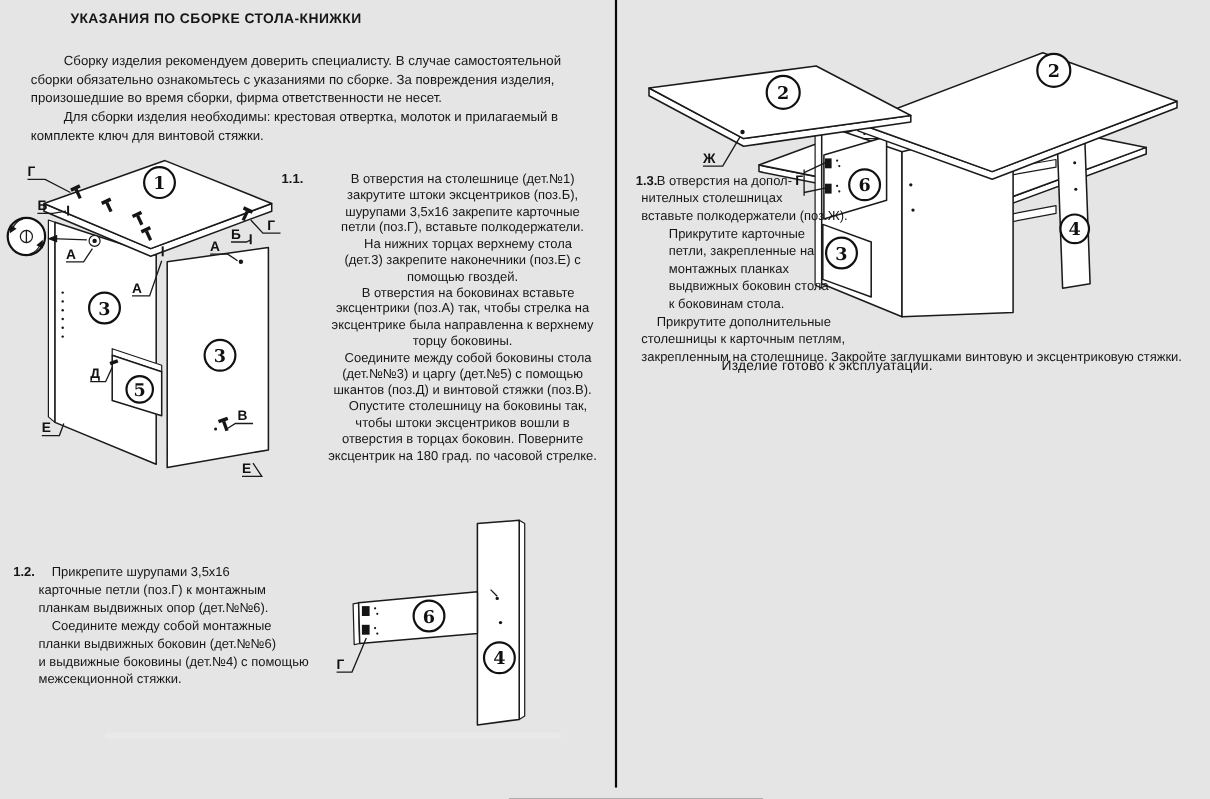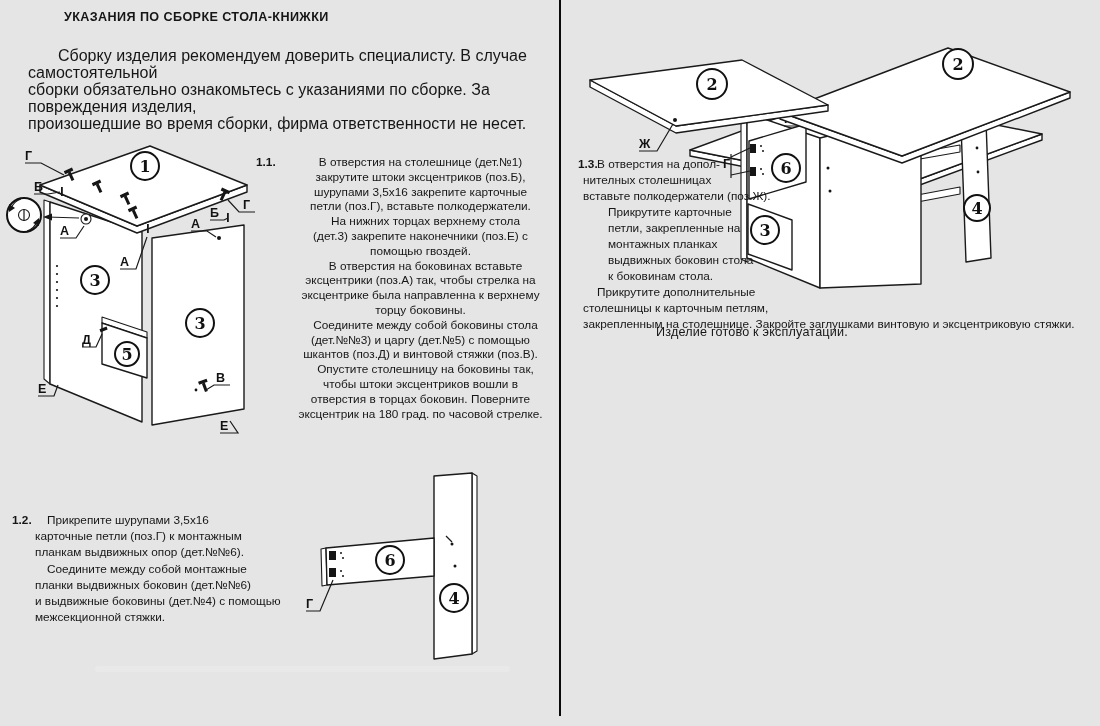--- a/index.html
+++ b/index.html
@@ -2,21 +2,21 @@
 <html><head>
 <meta charset="utf-8">
 <style>
   html,body{margin:0;padding:0;background:#888;}
   .page{
     position:relative;width:1100px;height:726px;background:#e5e5e5;
     font-family:"Liberation Sans",sans-serif;color:#161616;overflow:hidden;
   }
   .divider{position:absolute;left:559px;top:0;width:2px;height:716px;background:#0a0a0a;}
   .title{position:absolute;left:64px;top:10px;font-size:12.6px;font-weight:bold;letter-spacing:.4px;white-space:pre;}
-  .intro{position:absolute;left:28px;top:47px;width:530px;font-size:16px;line-height:17px;}
+  .intro{position:absolute;left:28px;top:47px;width:530px;font-size:12px;line-height:17px;}
   .intro p{margin:0;text-indent:30px;white-space:pre-line;}
   .section{position:absolute;font-size:11.8px;}
   .secnum{position:absolute;left:0;top:0;font-weight:bold;font-size:11.8px;}
   .para{margin:0;white-space:pre-line;}
   .s11{left:256px;top:155px;width:302px;line-height:14.8px;text-align:center;}
   .s11 .para{margin-left:27px;}
   .s11 .para+.para{text-indent:10px;}
   .s12{left:12px;top:512px;width:312px;line-height:16.2px;}
   .s12 .para{margin-left:23px;text-indent:12px;}
   .s13{left:578px;top:156px;width:522px;line-height:16px;}
@@ -39,20 +39,22 @@
 <div class="page">
 
   <div class="divider"></div>
 
   <div class="title">УКАЗАНИЯ ПО СБОРКЕ СТОЛА-КНИЖКИ</div>
 
   <div class="intro">
     <p class="para">Сборку изделия рекомендуем доверить специалисту. В случае самостоятельной
 сборки обязательно ознакомьтесь с указаниями по сборке. За повреждения изделия,
 произошедшие во время сборки, фирма ответственности не несет.</p>
+    <p class="para">Для сборки изделия необходимы: крестовая отвертка, молоток и прилагаемый в
+комплекте ключ для винтовой стяжки.</p>
   </div>
 
   <svg style="left:0;top:138px;" width="260" height="312" viewBox="0 0 260 312">
     <defs>
       <g id="screw">
           <rect x="-1.5" y="-2" width="3" height="9"></rect>
           <rect x="-4.5" y="-5" width="9" height="3.2"></rect>
         </g>
       <g id="hingeL">
           <rect x="0" y="0" width="6" height="9"></rect>

